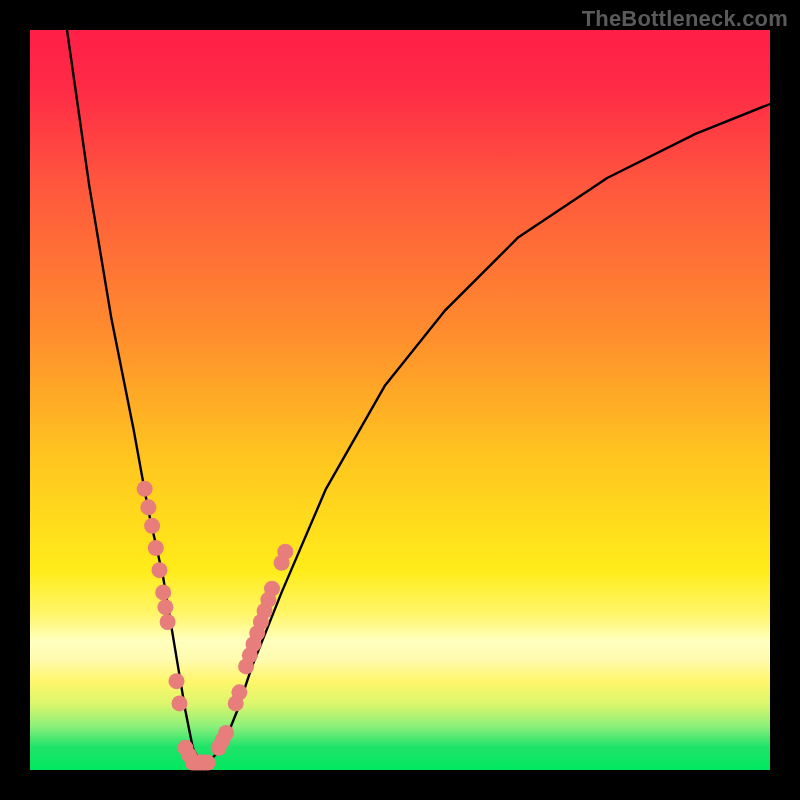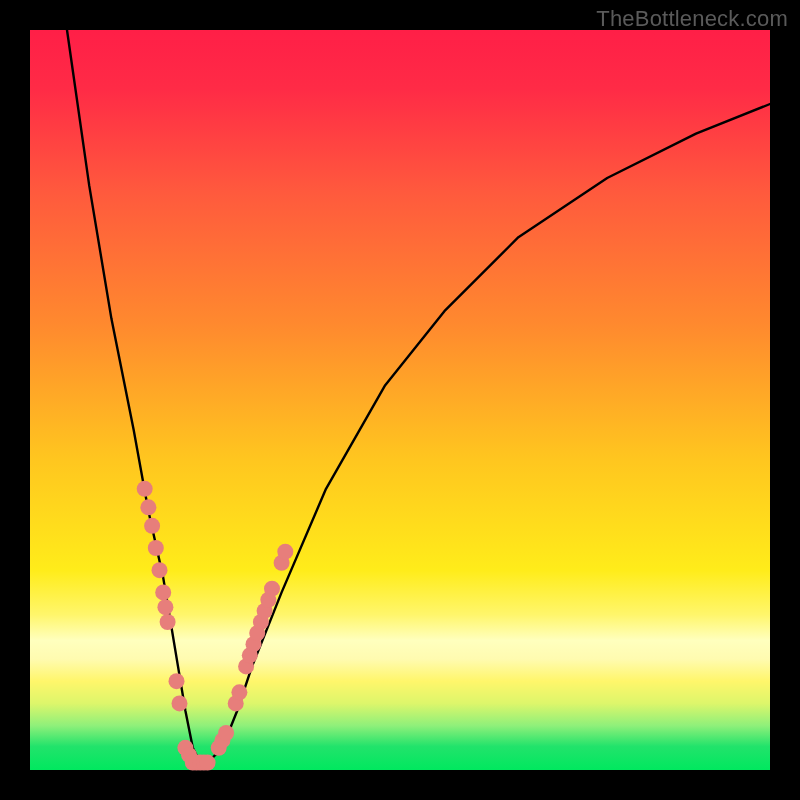--- a/index.html
+++ b/index.html
@@ -44,21 +44,21 @@
         #00e85f 100%
       );
   }
   .watermark {
     position: absolute;
     top: 6px;
     right: 12px;
     color: #5a5a5a;
     font-size: 22px;
     letter-spacing: 0.2px;
-    font-weight: 400;
+    font-weight: 700;
   }
   svg.curve {
     position: absolute;
     top: 30px;
     left: 30px;
     width: 740px;
     height: 740px;
     overflow: visible;
   }
 </style>

